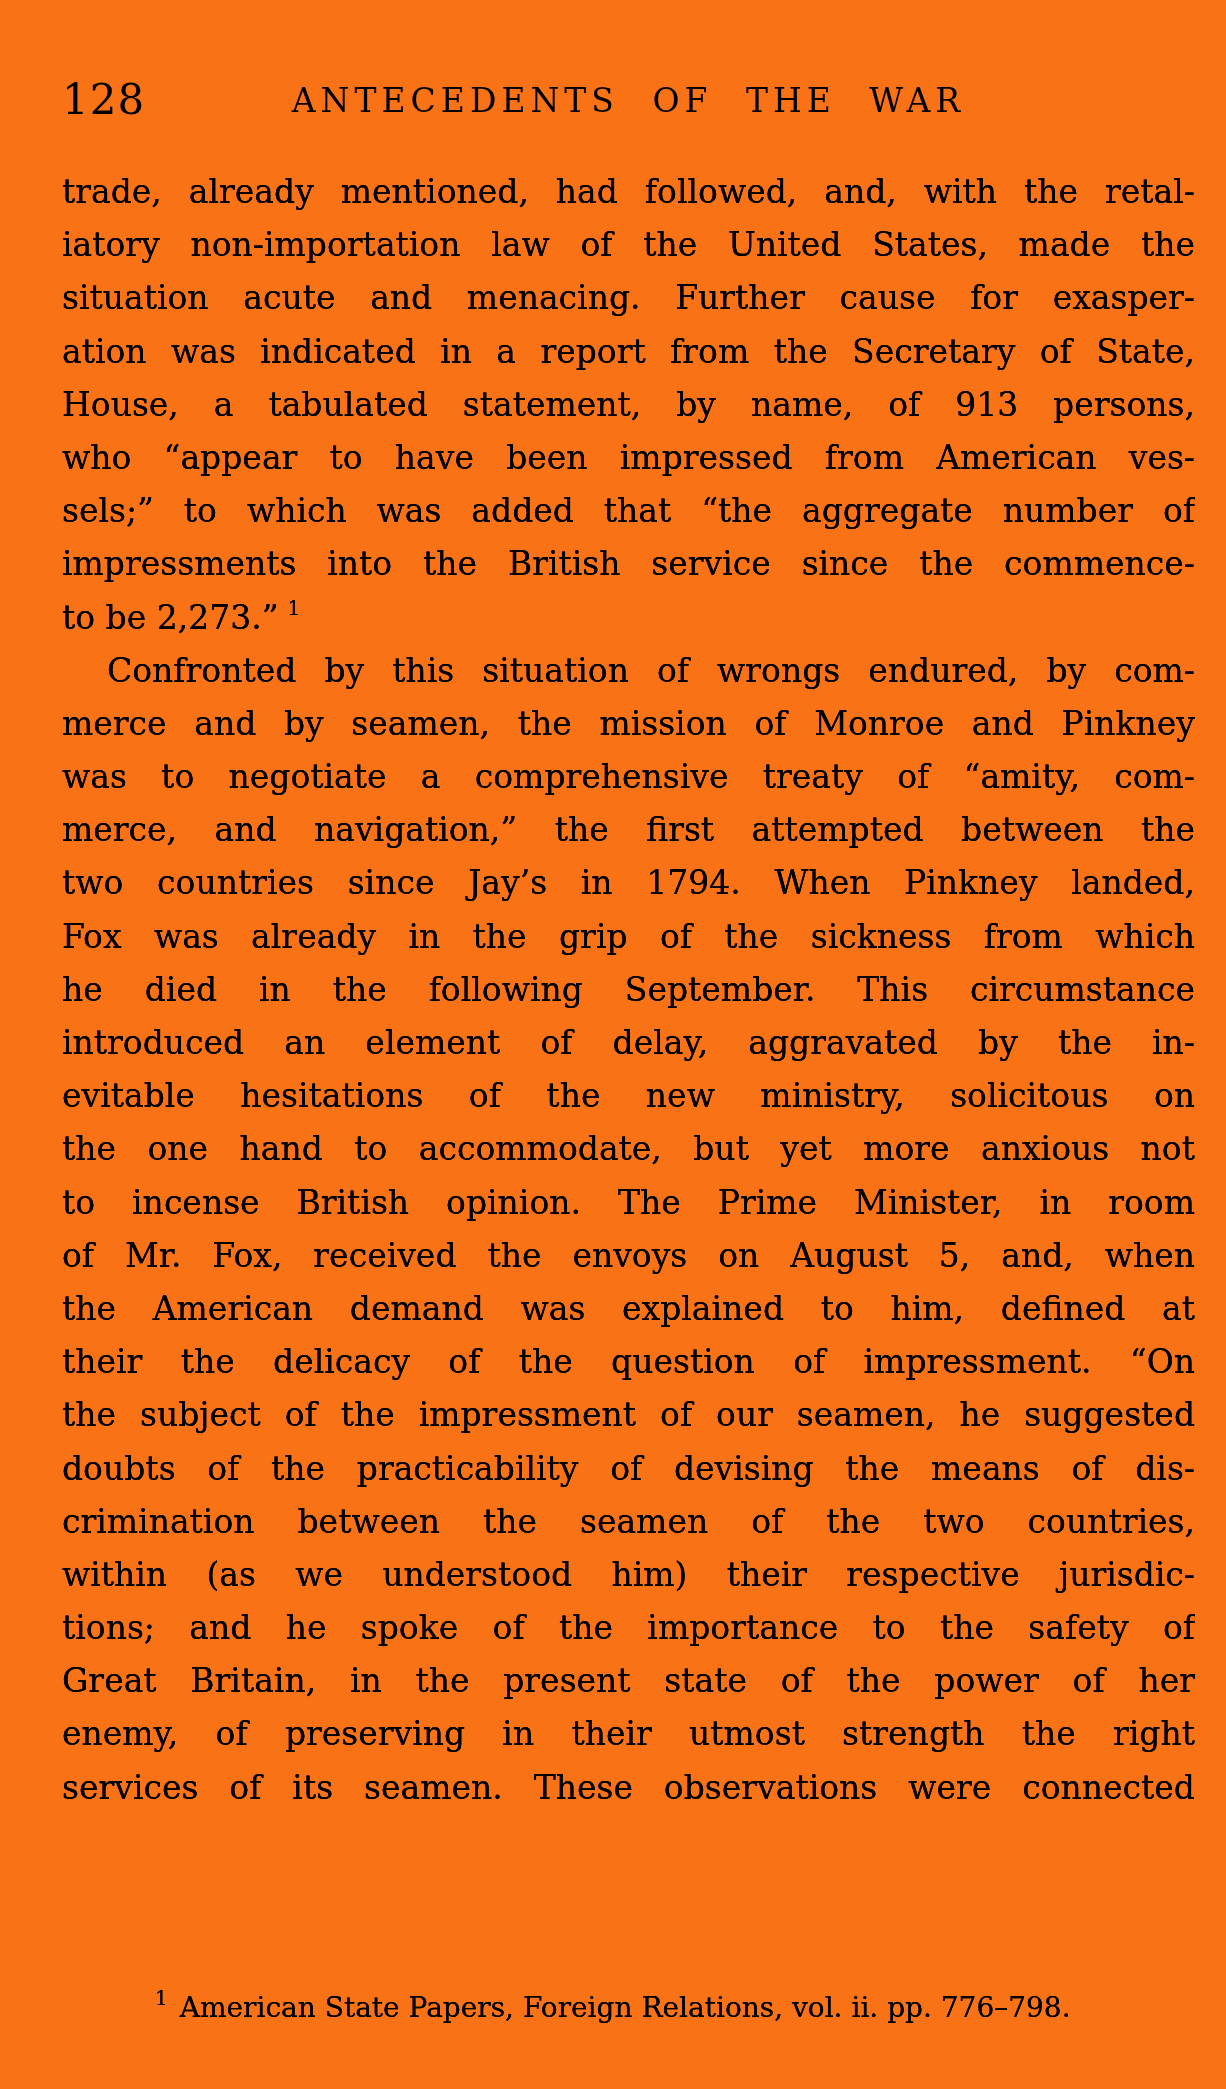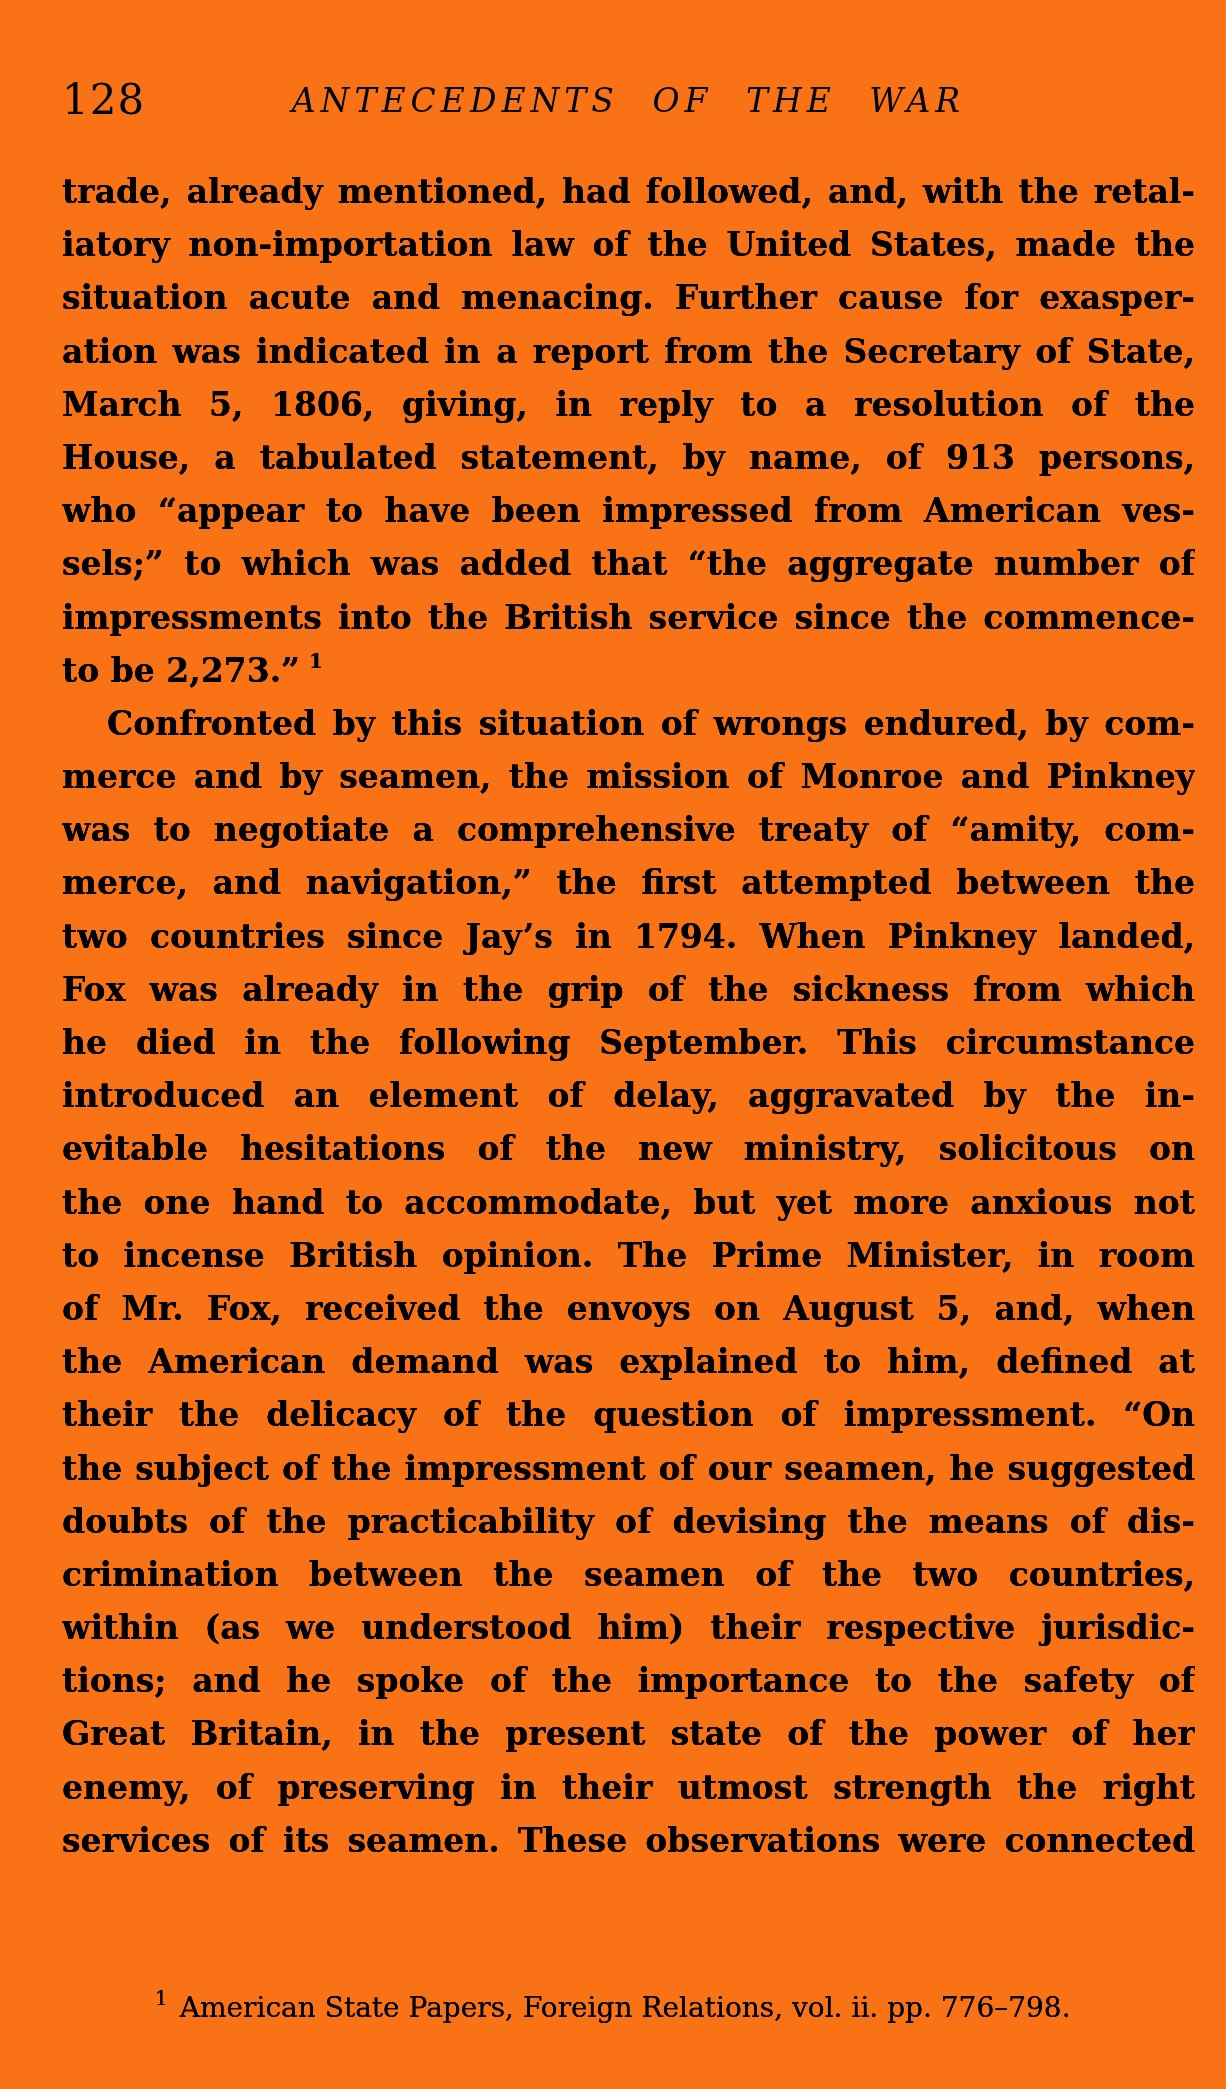--- a/index.html
+++ b/index.html
@@ -27,37 +27,35 @@
   .page-number {
     position: absolute;
     left: 0;
     top: 0;
     font-size: 42px;
     line-height: 44px;
     letter-spacing: 1px;
   }
   .running-head {
     text-align: center;
-    font-style: italic;
     font-size: 33px;
     line-height: 46px;
     letter-spacing: 5px;
     word-spacing: 18px;
     white-space: nowrap;
   }
   
   .body-text {
     position: absolute;
     top: 165px;
     left: 62px;
     width: 1133px;
     font-size: 33px;
     line-height: 53.2px;
     text-shadow: 0 0 0.5px currentColor; 
-    font-weight: bold;
   }
   .line {
     height: 53.2px;
     overflow: hidden;
     text-align: justify;
     text-align-last: justify;
   }
   .line.no-justify {
     text-align: left;
     text-align-last: left;
@@ -100,21 +98,20 @@
   <div class="running-header">
     <span class="page-number">128</span>
     <div class="running-head">ANTECEDENTS OF THE WAR</div>
   </div>
 
   <div class="body-text">
       <div class="line">trade, already mentioned, had followed, and, with the retal-</div>
       <div class="line">iatory non-importation law of the United States, made the</div>
       <div class="line">situation acute and menacing. Further cause for exasper-</div>
       <div class="line">ation was indicated in a report from the Secretary of State,</div>
-      <div class="line">March 5, 1806, giving, in reply to a resolution of the</div>
       <div class="line">House, a tabulated statement, by name, of 913 persons,</div>
       <div class="line">who “appear to have been impressed from American ves-</div>
       <div class="line">sels;” to which was added that “the aggregate number of</div>
       <div class="line">impressments into the British service since the commence-</div>
       <div class="line no-justify">to be 2,273.”<sup>1</sup></div>
       <div class="line indent">Confronted by this situation of wrongs endured, by com-</div>
       <div class="line">merce and by seamen, the mission of Monroe and Pinkney</div>
       <div class="line">was to negotiate a comprehensive treaty of “amity, com-</div>
       <div class="line">merce, and navigation,” the first attempted between the</div>
       <div class="line">two countries since Jay’s in 1794. When Pinkney landed,</div>

